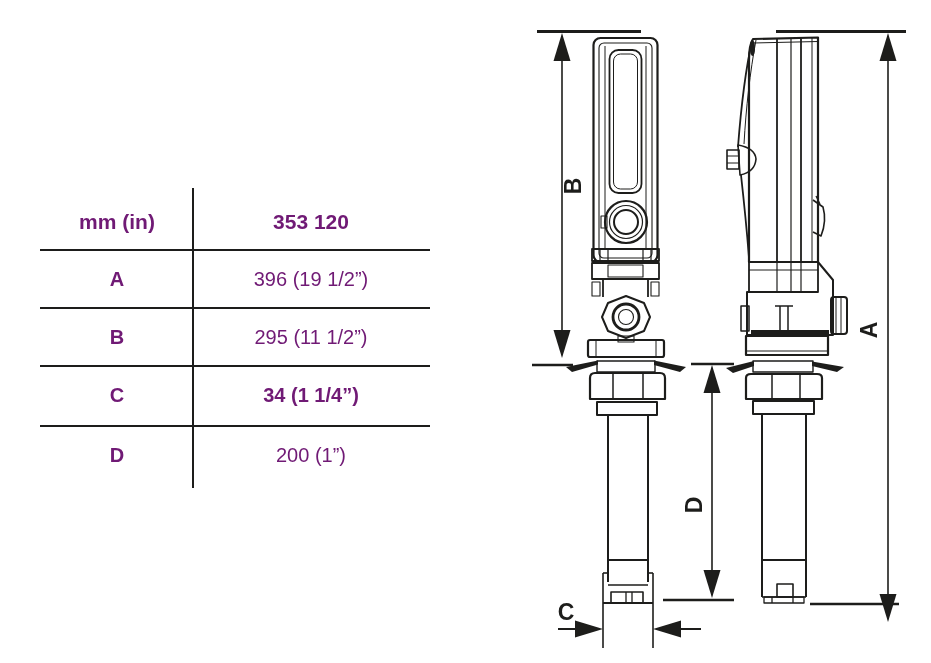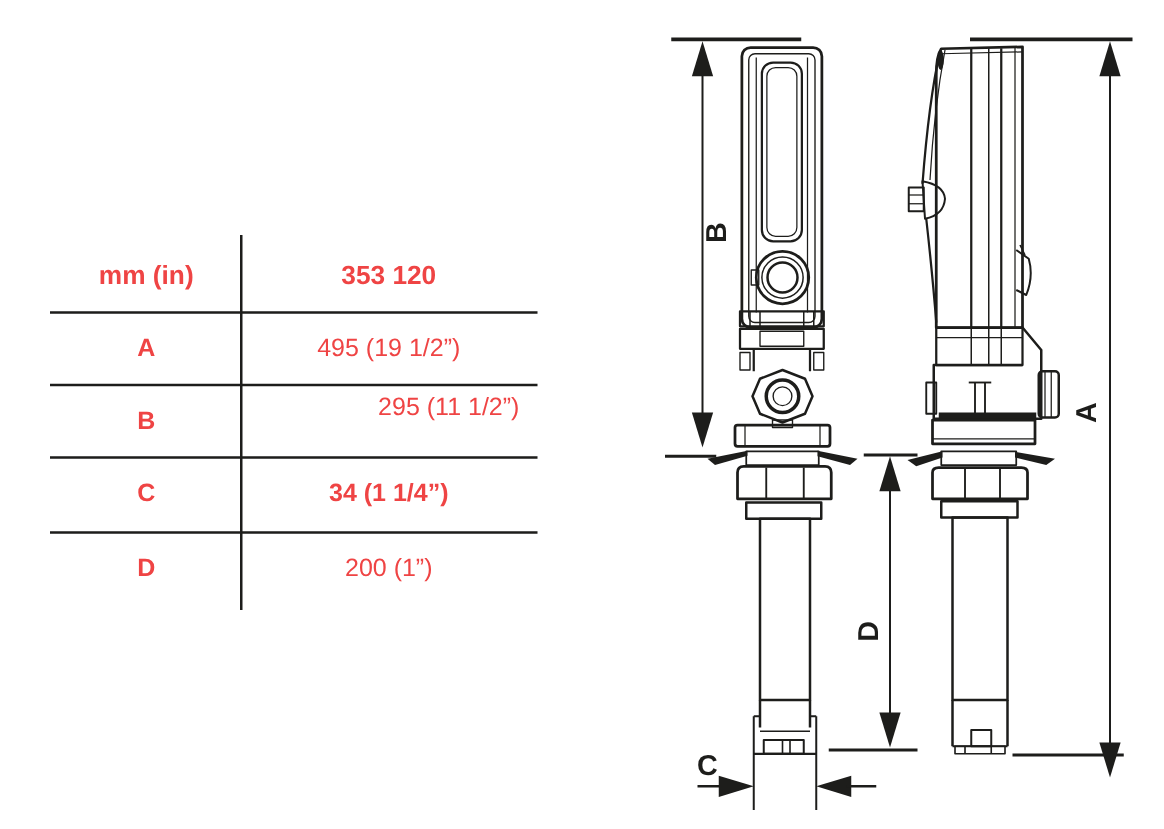--- a/index.html
+++ b/index.html
@@ -2,45 +2,45 @@
 <html><head>
 <meta charset="utf-8">
 <style>
   html,body{margin:0;padding:0;background:#ffffff;}
   .page{
     position:relative;width:931px;height:663px;background:#ffffff;overflow:hidden;
     font-family:"Liberation Sans","DejaVu Sans",sans-serif;color:#1d1d1b;
   }
   
   .cell{position:absolute;transform:translate(-50%,-50%);white-space:nowrap;
-        font-size:20px;line-height:1;color:#ef4444;}
+        font-size:20px;line-height:1;color:#701a75;}
   .cell.bold{font-weight:bold;}
   .cell.hdr{font-size:21px;font-weight:bold;}
   .tline{position:absolute;background:#1d1d1b;}
   
   svg{position:absolute;left:0;top:0;}
   .ln{stroke:#1d1d1b;fill:none;stroke-linejoin:round;stroke-linecap:butt;}
   .fl{fill:#1d1d1b;stroke:none;}
   .dimtxt{font-family:"Liberation Sans","DejaVu Sans",sans-serif;
           font-size:23px;font-weight:bold;fill:#1d1d1b;}
 </style>
 </head>
 <body>
 
 <div class="page">
 
   <div>
     <div class="cell hdr" style="left:117px;top:221px;">mm (in)</div>
     <div class="cell hdr" style="left:311px;top:221px;">353 120</div>
 
     <div class="cell bold" style="left:117px;top:279px;">A</div>
-    <div class="cell" style="left:311px;top:279px;">495 (19 1/2”)</div>
+    <div class="cell" style="left:311px;top:279px;">396 (19 1/2”)</div>
 
     <div class="cell bold" style="left:117px;top:337px;">B</div>
-    <div class="cell" style="left:311px;top:326px;margin-left:48px;">295 (11 1/2”)</div>
+    <div class="cell" style="left:311px;top:337px;">295 (11 1/2”)</div>
 
     <div class="cell bold" style="left:117px;top:395px;">C</div>
     <div class="cell" style="left:311px;top:395px;font-weight:bold;">34 (1 1/4”)</div>
 
     <div class="cell bold" style="left:117px;top:455px;">D</div>
     <div class="cell" style="left:311px;top:455px;">200 (1”)</div>
 
     <div class="tline" style="left:192px;top:188px;width:2px;height:300px;"></div>
     <div class="tline" style="left:40px;top:249px;width:390px;height:2px;"></div>
     <div class="tline" style="left:40px;top:307px;width:390px;height:2px;"></div>

